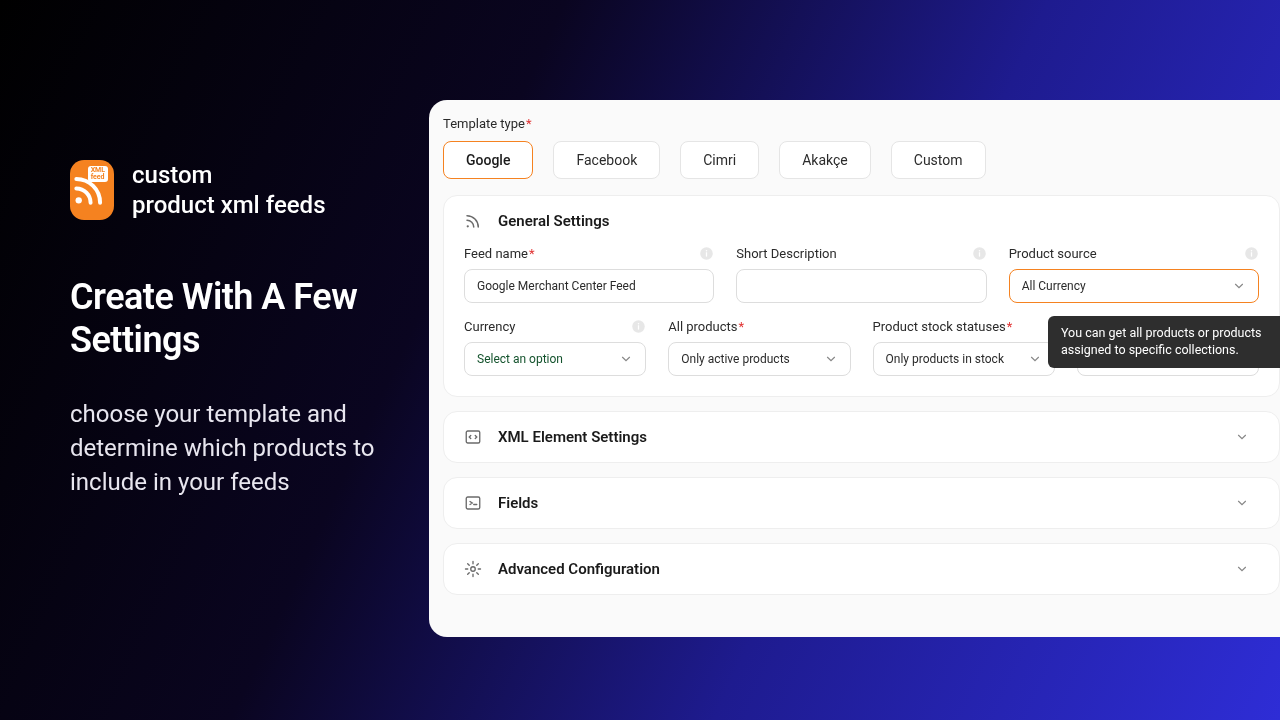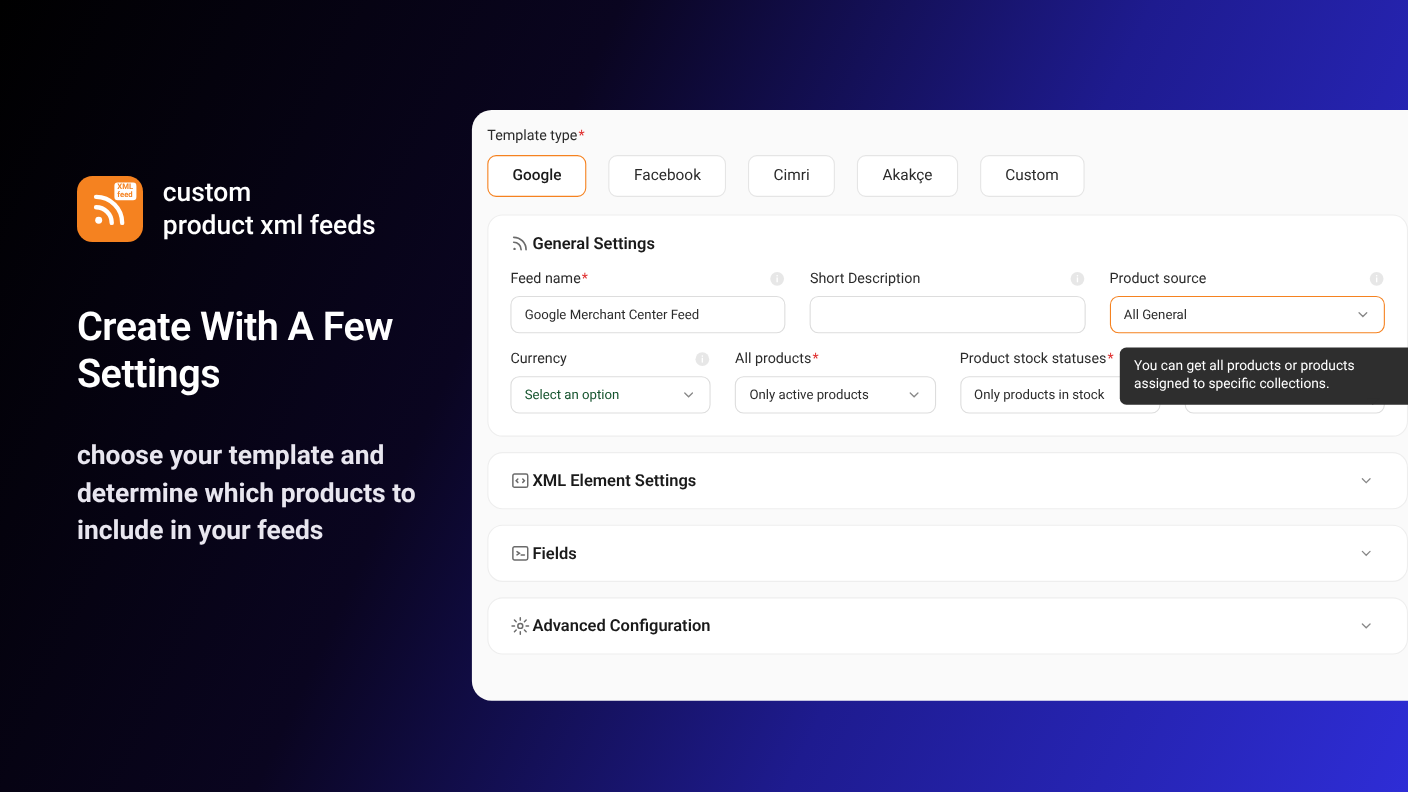--- a/index.html
+++ b/index.html
@@ -1,53 +1,53 @@
 <!DOCTYPE html>
 <html><head>
 <meta charset="utf-8">
 <style>
 * { margin: 0; padding: 0; box-sizing: border-box; font-family: -apple-system, BlinkMacSystemFont, 'Segoe UI', Roboto, sans-serif; }
 body { width: 1280px; height: 720px; background: linear-gradient(115deg, #000000 0%, #0a0520 35%, #1e1b8f 65%, #2e2dd6 100%); overflow: hidden; position: relative; }
 
 .left-panel { position: absolute; left: 70px; top: 160px; width: 330px; color: #fff; }
 .app-logo-row { display: flex; align-items: center; gap: 18px; margin-bottom: 56px; }
-.app-icon { width: 60px; height: 60px; background: #f58220; border-radius: 14px; display: flex; align-items: center; justify-content: center; position: relative; }
+.app-icon { width: 44px; height: 60px; background: #f58220; border-radius: 14px; display: flex; align-items: center; position: relative; }
 .app-icon svg { width: 38px; height: 38px; }
 .app-icon .xml-badge { position: absolute; top: 6px; right: 6px; background: #fff; color: #f58220; font-size: 7px; font-weight: 700; padding: 1px 3px; border-radius: 3px; line-height: 1; }
 .app-name { font-size: 24px; font-weight: 500; line-height: 1.25; }
 .headline { font-size: 36px; font-weight: 600; line-height: 1.2; margin-bottom: 36px; letter-spacing: -0.5px; }
-.subtext { font-size: 24px; font-weight: 700; line-height: 1.4; color: #e8e6ef; }
+.subtext { font-size: 24px; font-weight: 400; line-height: 1.4; color: #e8e6ef; }
 
 .right-panel { position: absolute; left: 429px; top: 100px; right: 0; background: #fafafa; border-radius: 18px 0 0 18px; padding: 16px 0 28px 14px; }
 
 .tt-row { margin-bottom: 16px; padding-left: 0; }
 .tt-label { font-size: 13px; color: #2b2b2b; margin-bottom: 10px; }
 .req { color: #e03131; margin-left: 1px; }
 .pill-row { display: flex; gap: 20px; }
 .pill { background: #fff; border: 1px solid #e5e5e5; border-radius: 8px; padding: 10px 22px; font-size: 14px; color: #2b2b2b; cursor: pointer; }
 .pill.active { border: 1.5px solid #f58220; color: #1a1a1a; font-weight: 500; }
 
 .card { background: #fff; border: 1px solid #eee; border-radius: 14px; margin-bottom: 14px; overflow: hidden; }
-.card-head { display: flex; align-items: center; gap: 2px; padding: 16px 20px; font-size: 15px; font-weight: 600; color: #1a1a1a; position: relative; }
+.card-head { display: flex; align-items: center; gap: 16px; padding: 16px 20px; font-size: 15px; font-weight: 600; color: #1a1a1a; position: relative; }
 .card-head .chev { margin-left: auto; color: #888; margin-right: 10px; }
 .ic { width: 18px; height: 18px; color: #6b6b6b; flex-shrink: 0; }
 
 .card-body { padding: 0 20px 20px 20px; }
 .row3 { display: grid; grid-template-columns: 1fr 1fr 1fr; gap: 22px; margin-bottom: 16px; }
 .row4 { display: grid; grid-template-columns: repeat(4,1fr); gap: 22px; }
 .fld-label { font-size: 13px; color: #2b2b2b; margin-bottom: 8px; display: flex; align-items: flex-end; justify-content: space-between; }
 .fld-label .lbl-txt { display: inline; }
 .info { width: 15px; height: 15px; color: #bbb; cursor: pointer; }
 .inp, .sel { width: 100%; background: #fff; border: 1px solid #ddd; border-radius: 8px; padding: 9px 12px; font-size: 12px; color: #2b2b2b; display: flex; align-items: center; justify-content: space-between; cursor: pointer; }
 .sel .val { color: #2b2b2b; }
 .sel.placeholder .val { color: #14532d; }
 .sel .chev { color: #888; }
 .sel.hl { border: 1.5px solid #f58220; }
 
-.tooltip { position: absolute; top: 216px; right: 0; background: #2e2e2e; color: #fff; font-size: 12.5px; padding: 9px 13px; border-radius: 6px 0 0 6px; width: 262px; line-height: 1.35; z-index: 5; }
+.tooltip { position: absolute; top: 216px; right: 0; background: #2e2e2e; color: #fff; font-size: 12.5px; padding: 9px 13px; border-radius: 6px 0 0 6px; width: 232px; line-height: 1.35; z-index: 5; }
 .tooltip::after { content: ''; position: absolute; bottom: -6px; right: 26px; border: 6px solid transparent; border-top-color: #2e2e2e; }
 
 svg { display: block; }
 </style>
 </head>
 <body>
 
 <div class="left-panel">
   <div class="app-logo-row">
     <div class="app-icon">
@@ -119,21 +119,21 @@
         <div>
           <div class="fld-label">
               <span class="lbl-txt">Product source</span>
             <svg class="info" viewBox="0 0 24 24" fill="currentColor">
                 <circle cx="12" cy="12" r="10" opacity="0.35"></circle>
                 <rect x="11" y="10" width="2" height="7" fill="#fff"></rect>
                 <circle cx="12" cy="7.5" r="1.2" fill="#fff"></circle>
               </svg>
           </div>
           <div class="sel hl">
-            <span class="val">All General</span>
+            <span class="val">All Currency</span>
             <svg class="chev" width="14" height="14" viewBox="0 0 24 24" fill="none">
                 <path d="M6 9l6 6 6-6" stroke="currentColor" stroke-width="2" stroke-linecap="round"></path>
               </svg>
           </div>
         </div>
       </div>
       <div class="row4">
         <div>
           <div class="fld-label">
               <span class="lbl-txt">Currency</span>

